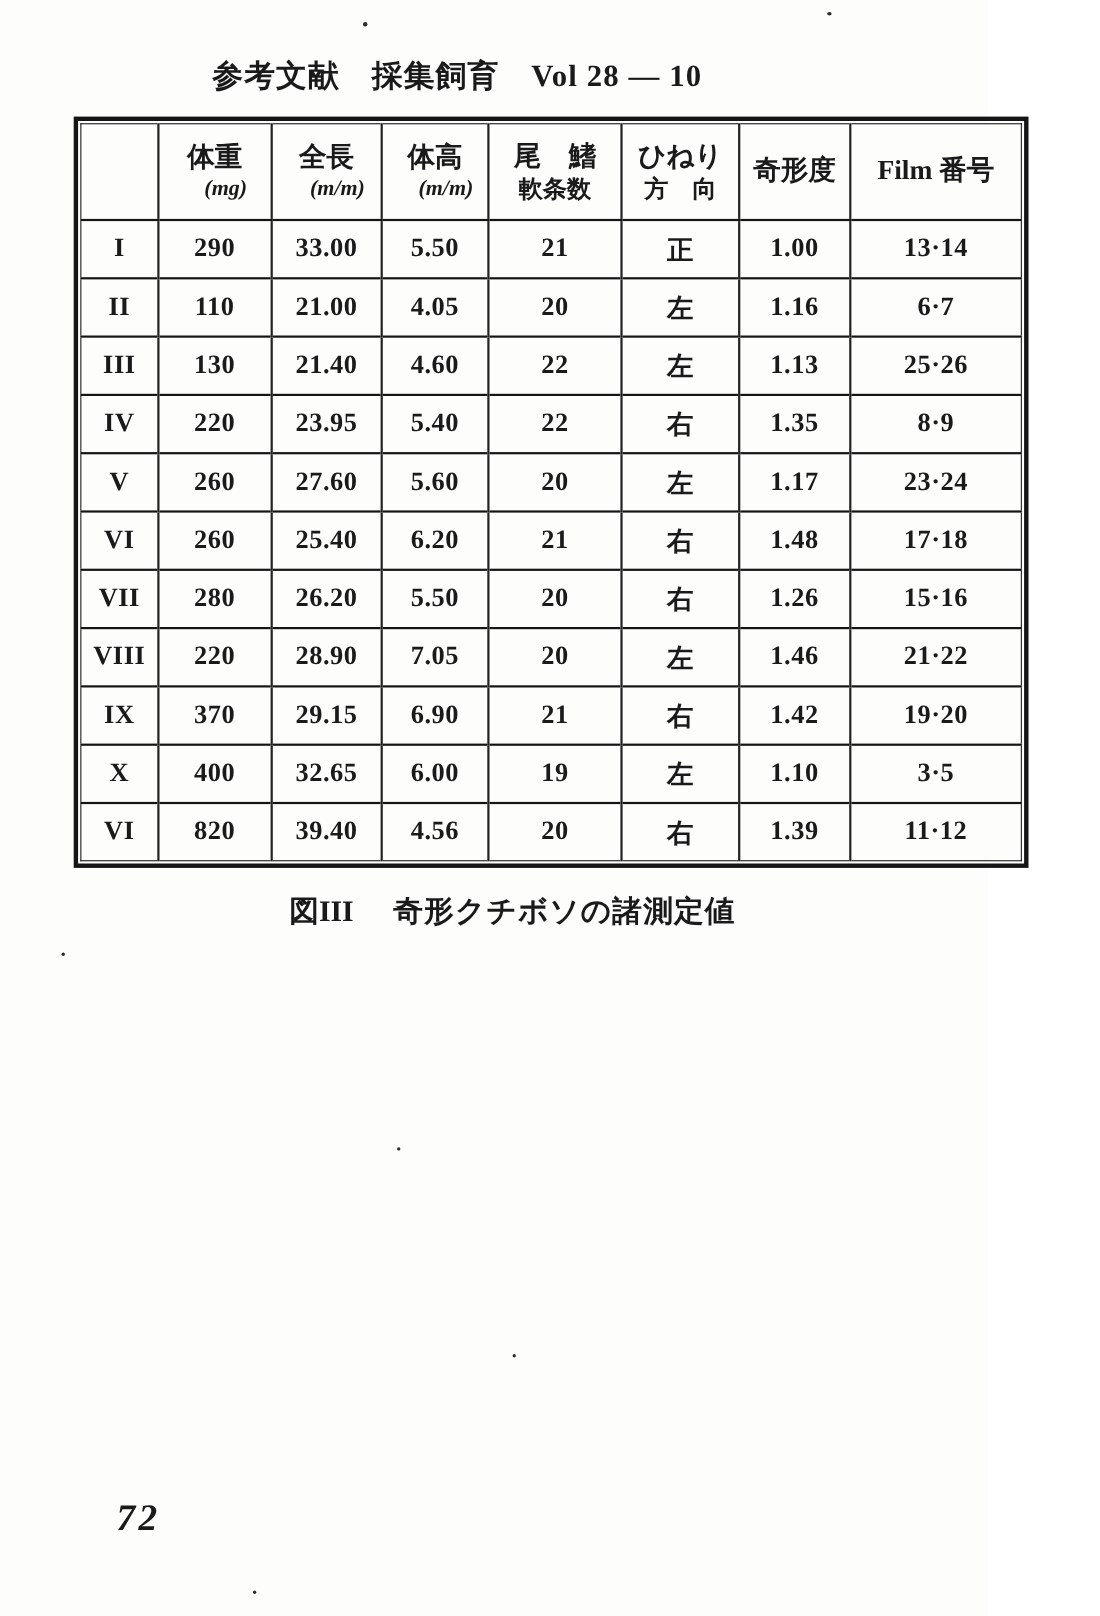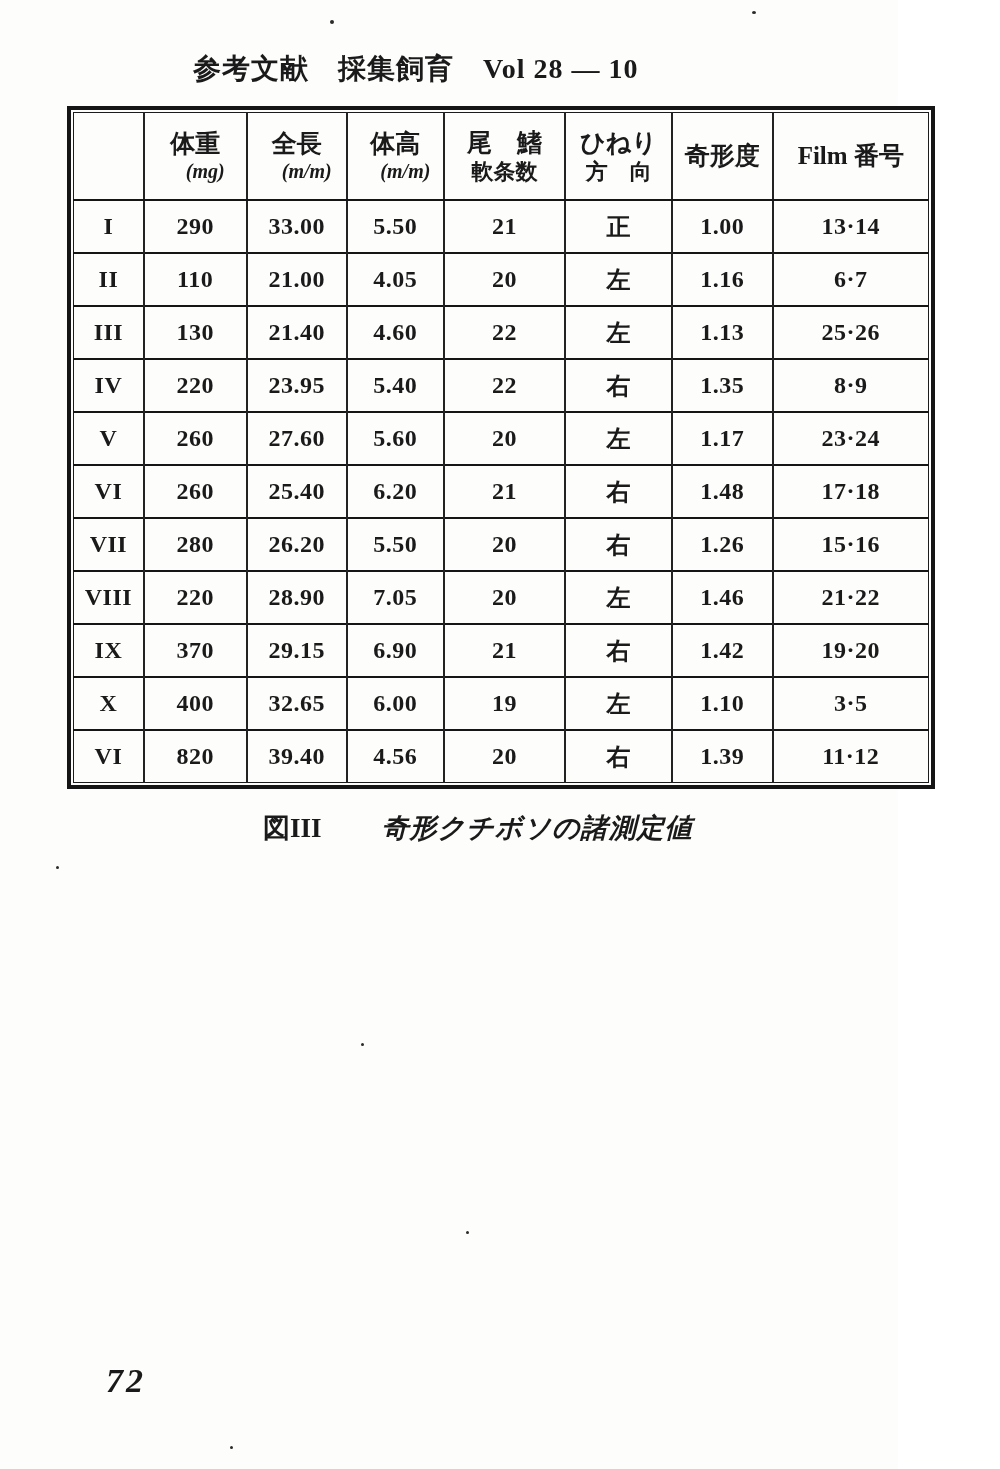--- a/index.html
+++ b/index.html
@@ -92,22 +92,22 @@
 
   
   .fig-caption {
     position: absolute;
     left: 263px;
     top: 810px;
     font-size: 27px;
     font-weight: bold;
     white-space: nowrap;
   }
-  .fig-caption .cap-label { margin-right: 60px; letter-spacing: 0px; }
-  .fig-caption .cap-text { letter-spacing: 1px; font-style: italic; }
+  .fig-caption .cap-label { margin-right: 36px; letter-spacing: 0px; }
+  .fig-caption .cap-text { letter-spacing: 1px; }
 
   
   .page-number {
     position: absolute;
     left: 88px;
     top: 1362px;
     font-size: 34px;
     font-weight: bold;
     font-style: italic;
     letter-spacing: 3px;

